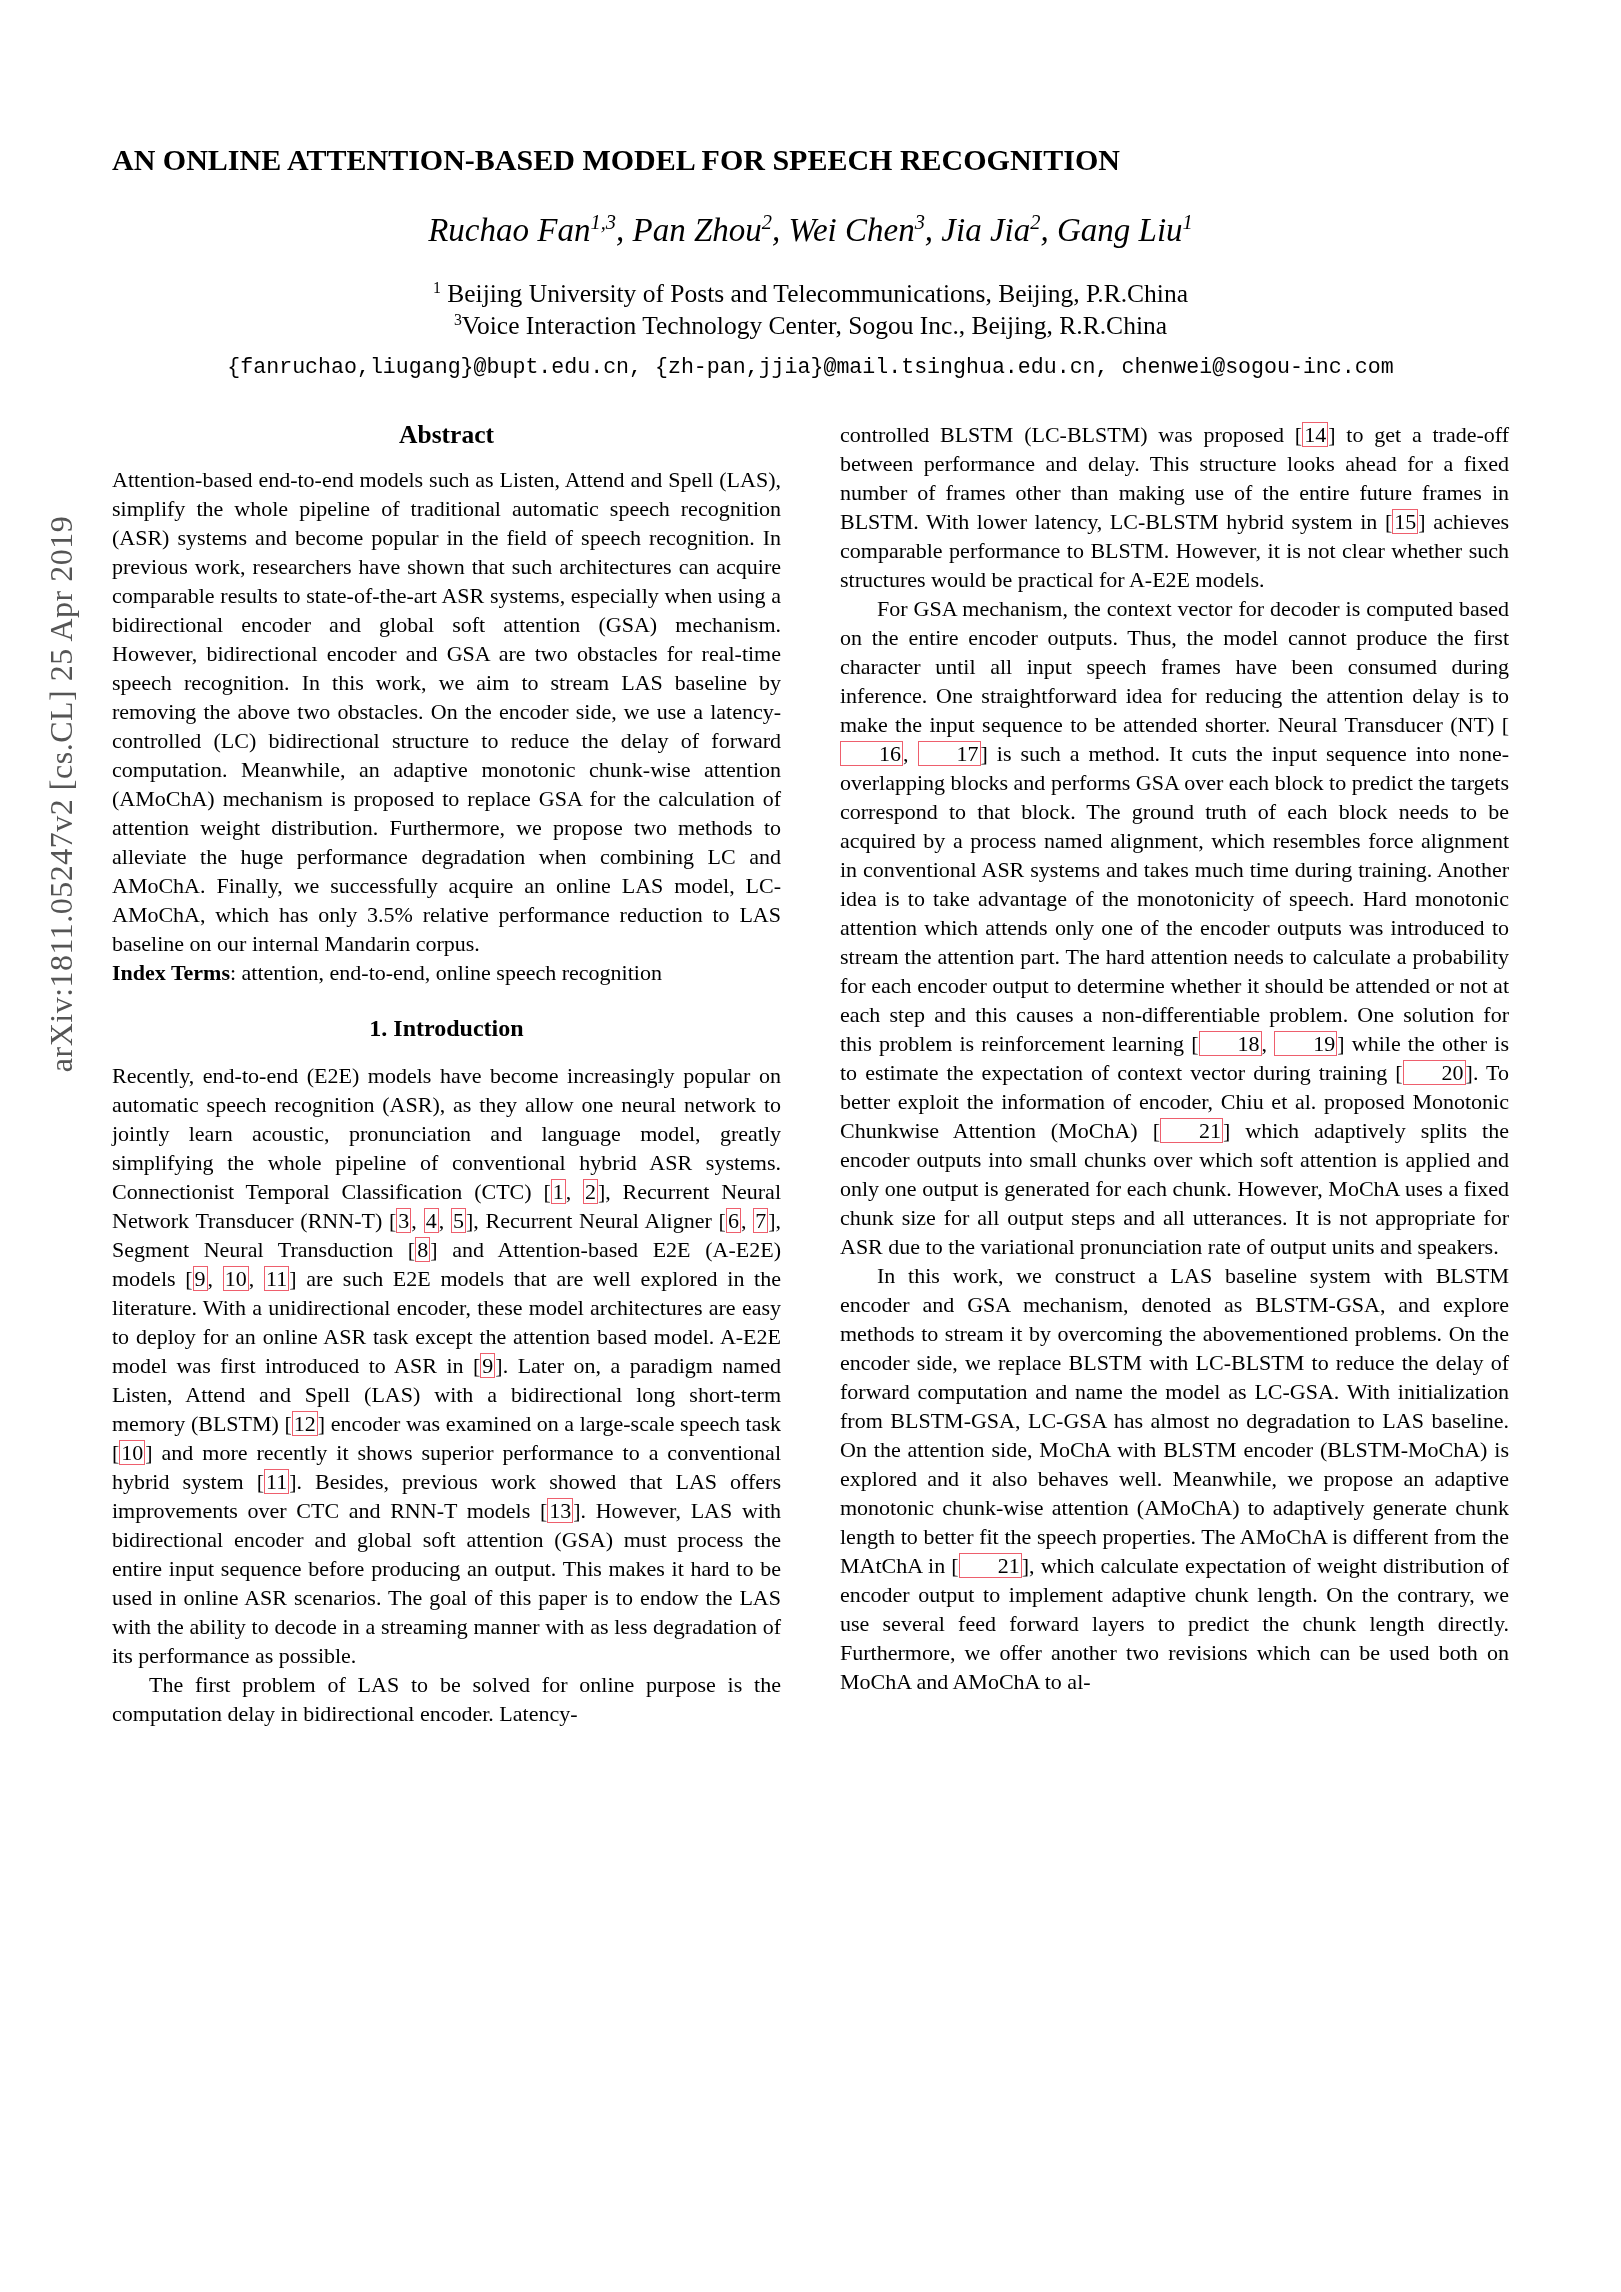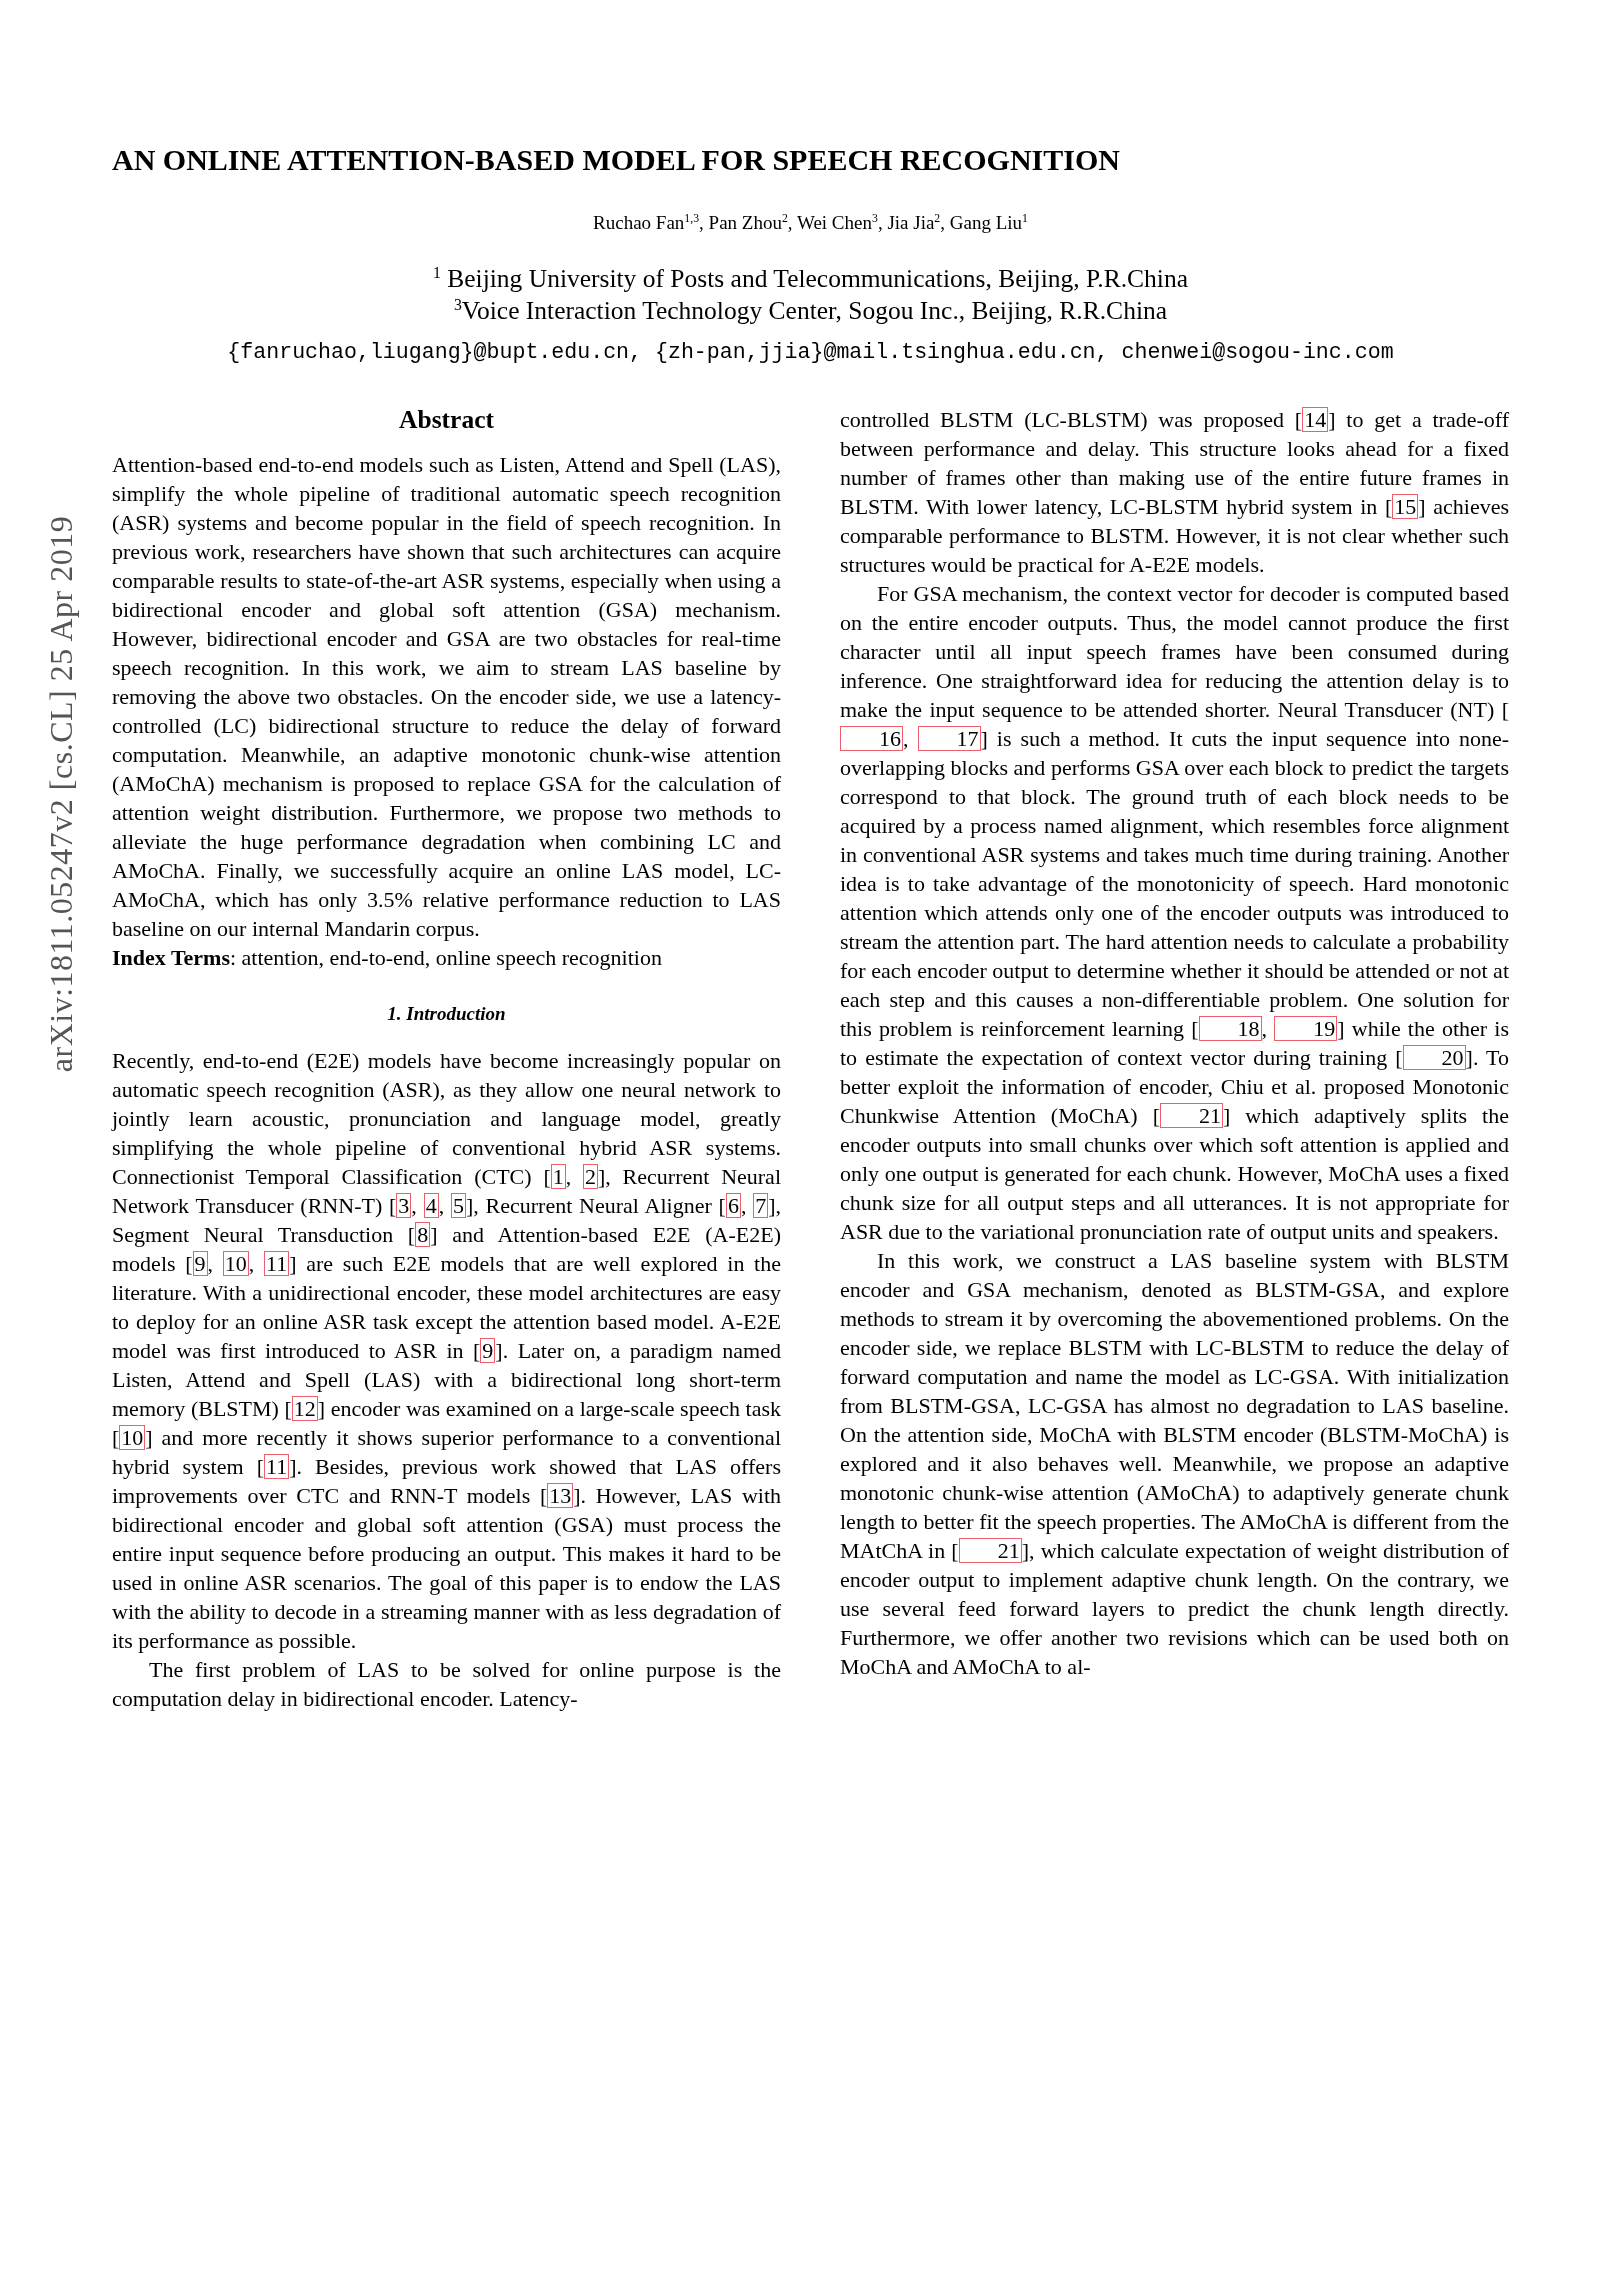--- a/index.html
+++ b/index.html
@@ -31,21 +31,22 @@
   }
   h1.paper-title {
     font-size: 30px;
     font-weight: bold;
     text-align: left;
     margin: 0 0 35px 0;
     font-family: "Liberation Serif", serif;
   }
   .authors {
     text-align: center;
-    font-size: 19px;
+    font-style: italic;
+    font-size: 33px;
     margin: 0 0 29px 0;
   }
   sup { font-size: 62%; line-height: 0; }
   .affiliations {
     text-align: center;
     font-size: 25.5px;
     line-height: 32px;
   }
   .emails {
     text-align: center;
@@ -68,23 +69,22 @@
   }
   .col p { margin: 0; }
   .col p.indent { text-indent: 37px; }
   h2.colhead {
     font-size: 25.5px;
     font-weight: bold;
     text-align: center;
     margin: 0 0 15.7px 0;
   }
   h2.colhead.section {
-    font-size: 19px;
+    font-size: 24px;
     margin: 27.4px 0 17.6px 0;
-    font-style: italic;
   }
   .index-terms { margin: 0; }
   .index-terms b { font-weight: bold; }
   .cite {
     border: 1.5px solid var(--cite-border);
     padding: 0 1px;
     display: inline-block;
     line-height: 1.05;
   }
 </style>

